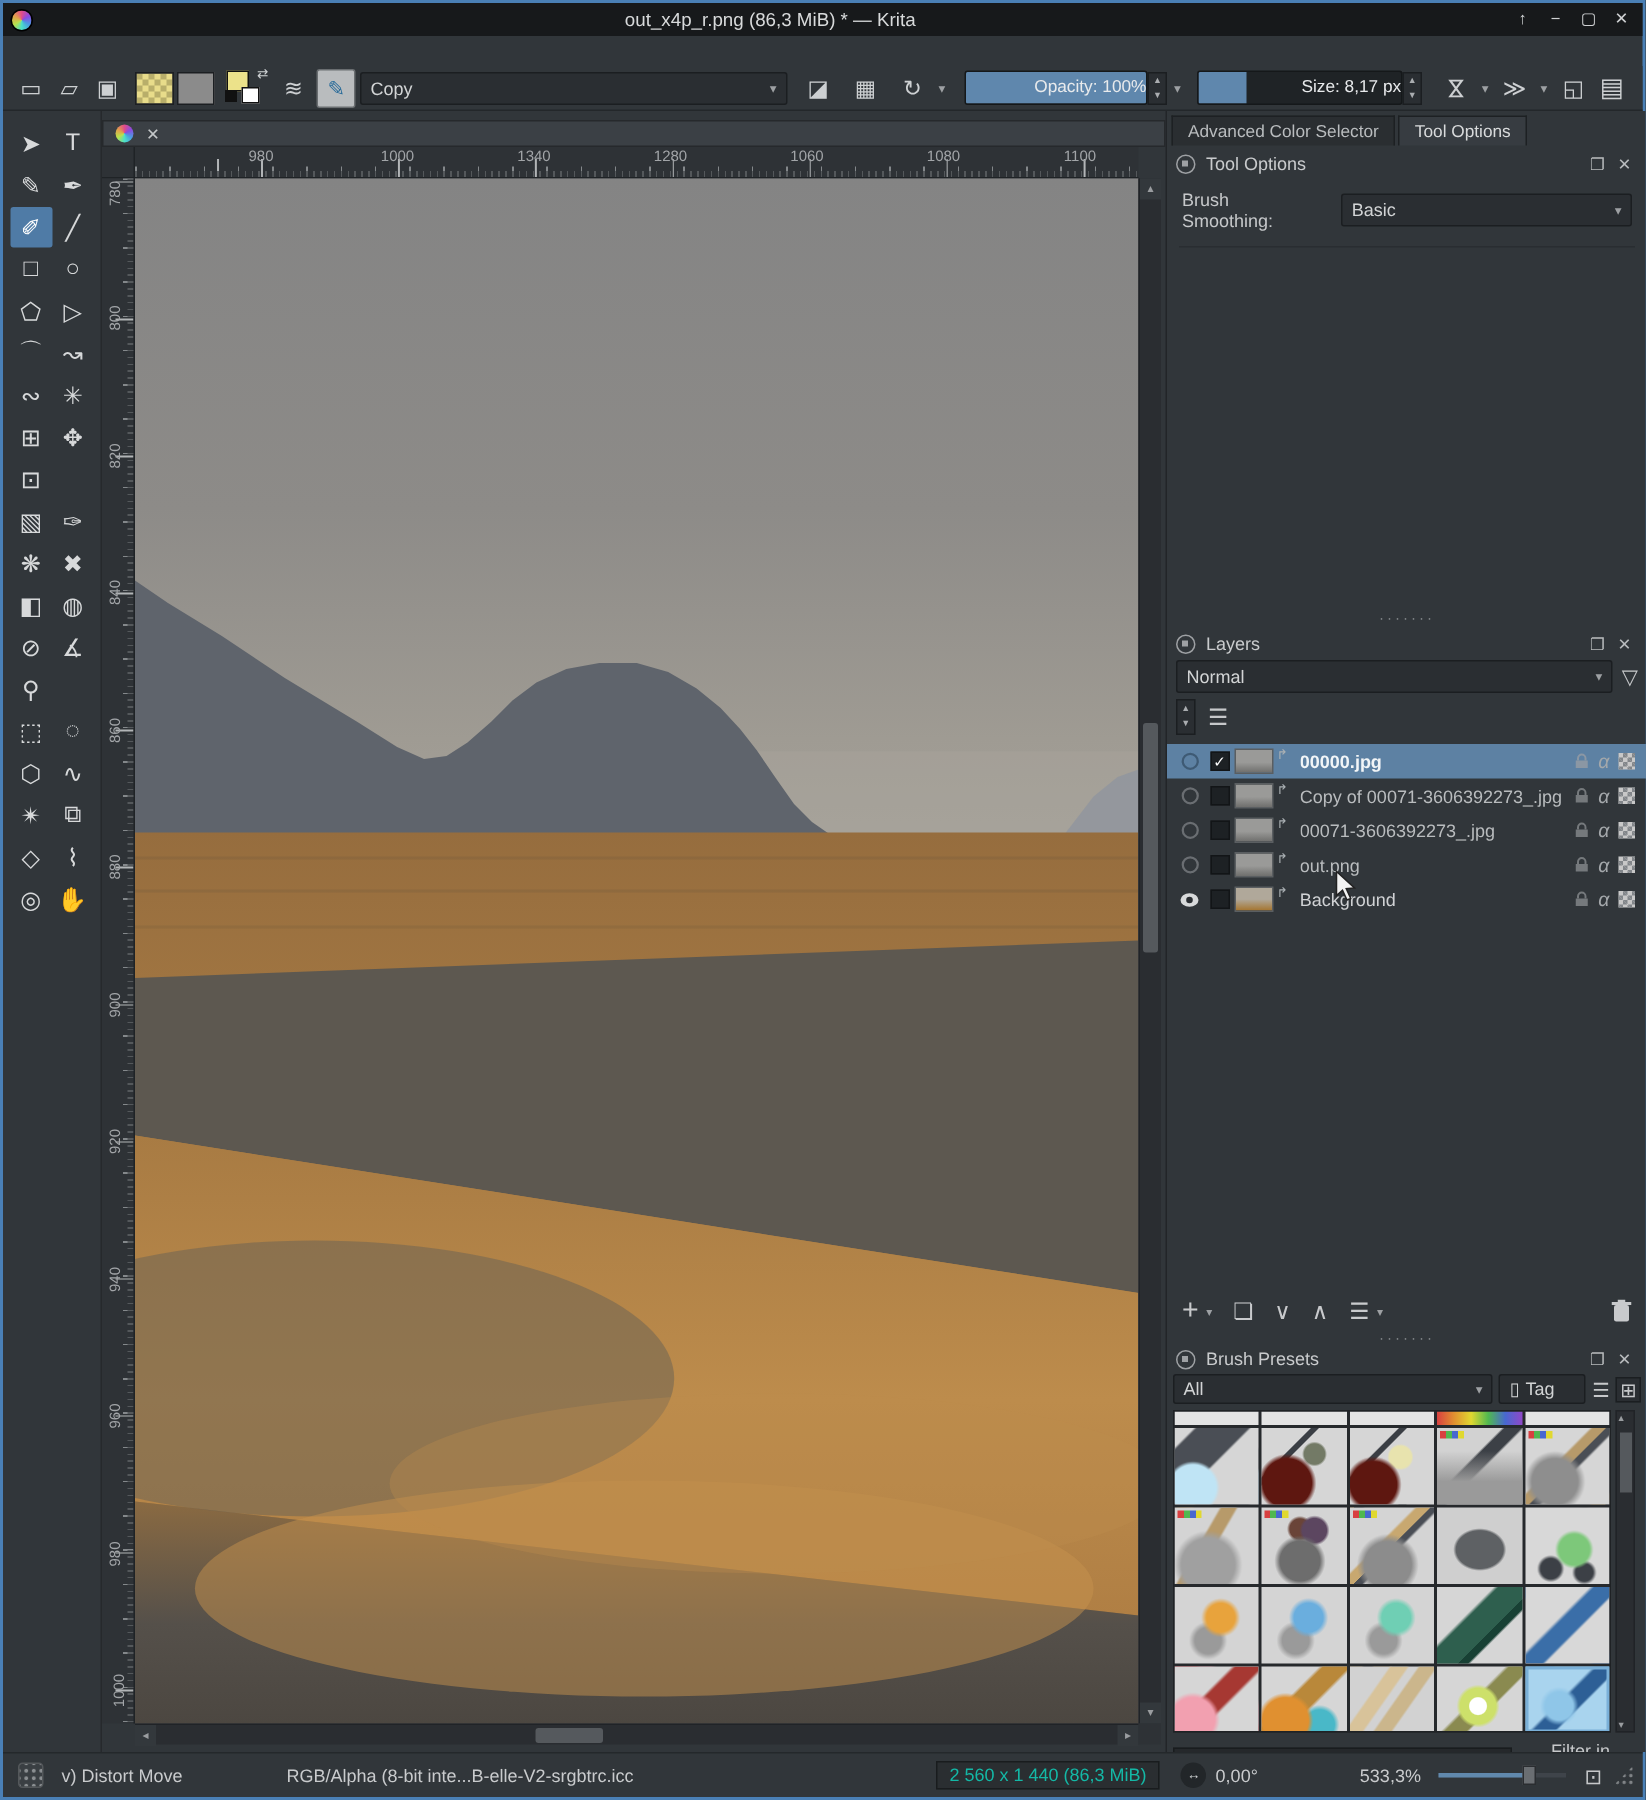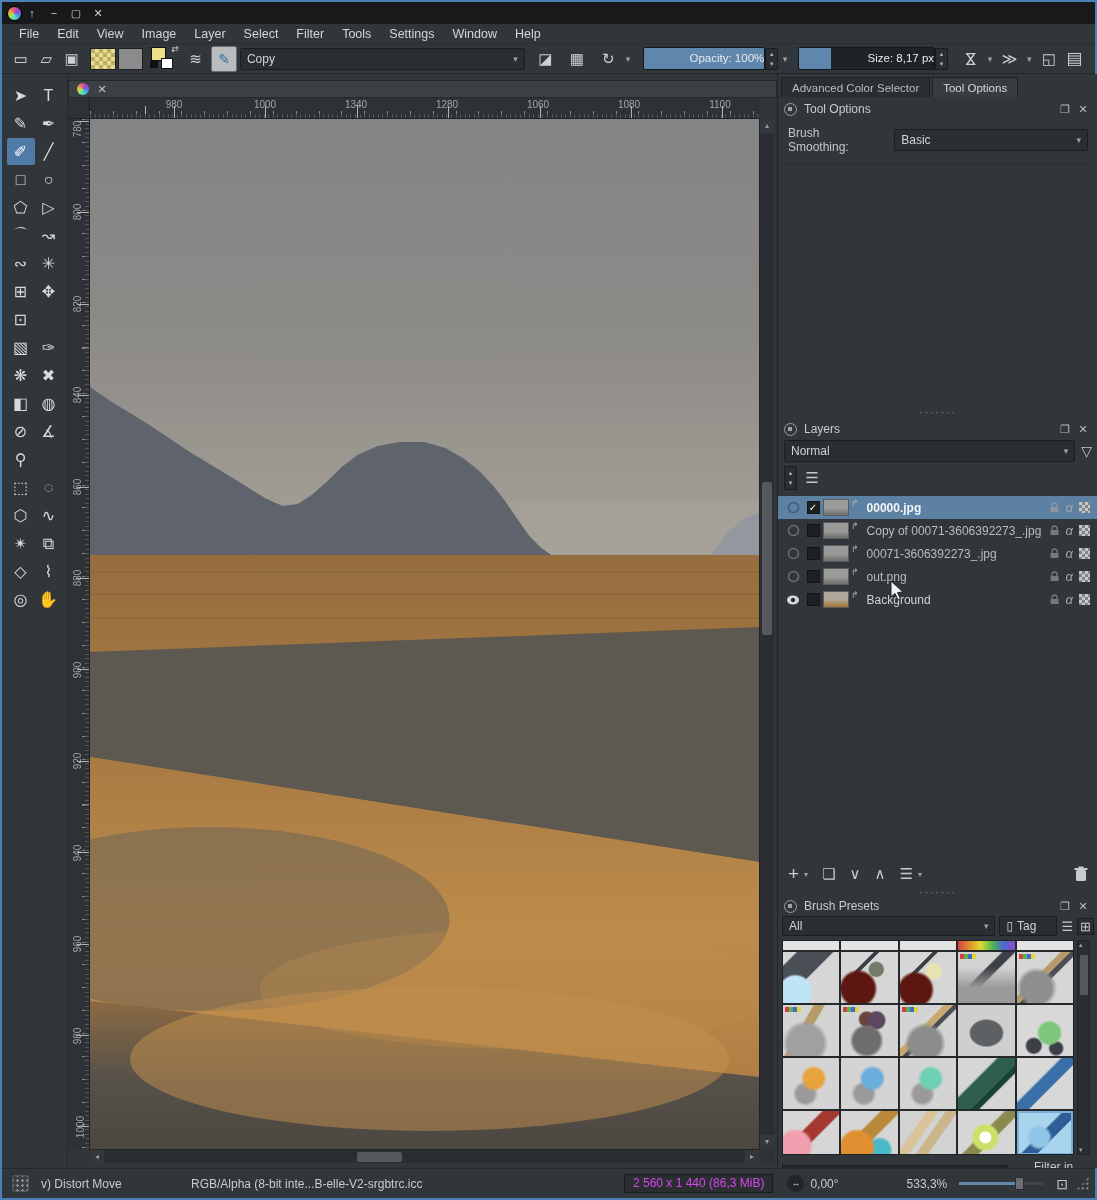--- a/index.html
+++ b/index.html
@@ -125,21 +125,21 @@
   .bp-scroll { position:absolute; width:13px; background:#2a2d31; border:1px solid #202327; }
   .bp-scroll .thumb { position:absolute; left:2px; width:8px; top:14px; height:40px; background:#55595d; }
   .search-input { background:#25282b; border:1px solid #191c1e; color:#c9cccd; height:18px; font-size:11.5px; padding:0 6px; font-family:"Liberation Sans",sans-serif; width:232px; }
   .search-input::placeholder { color:#8b8f92; }
 
   
   .statusbar { left:0; right:0; bottom:0; height:30px; background:#31363a; border-top:1px solid #24282b; display:flex; align-items:center; padding:0 6px; }
   .sb-brushbox { width:17px; height:17px; border:1px solid #54585b; border-radius:3px; background:#3a3f43; margin:0 12px 0 4px;
     background-image:radial-gradient(#8b8f92 1px, transparent 1.5px); background-size:5px 5px; background-position:2px 2px; }
   .sb-text { font-size:12px; color:#c9cbcd; }
-  .sb-sizebox { border:1px solid #191c1e; background:#2a2e31; height:19px; line-height:17px; padding:0 8px; font-size:12px; color:#d946ef; }
+  .sb-sizebox { border:1px solid #191c1e; background:#2a2e31; height:19px; line-height:17px; padding:0 8px; font-size:12px; color:#14b8a6; }
   .sb-angle-circ { width:17px; height:17px; border-radius:50%; background:#222629; color:#cfd2d4; font-size:9px; text-align:center; line-height:17px; }
   .sb-slider { width:85px; height:3px; background:#3f444a; position:relative; }
   .sb-slider .fill { position:absolute; left:0; top:0; bottom:0; width:70%; background:#6189ad; }
   .sb-slider .knob { position:absolute; left:66%; top:-5px; width:9px; height:13px; background:#6a6e72; border:1px solid #2a2d30; }
   .sb-grip { width:13px; height:13px; margin-left:8px; clip-path:polygon(100% 0,100% 100%,0 100%);
     background-image:radial-gradient(#7f8386 1px, transparent 1.4px); background-size:4.5px 4.5px; }
   .p-light { background:#e3e3e3; }
   .rainbow { background:linear-gradient(90deg,#d84040,#e09030,#e0d830,#50b850,#4868d0,#9048c8); }
   .b1 { background:radial-gradient(circle at 22% 78%, #bfe4f5 0 26%, transparent 30%), linear-gradient(315deg, transparent 52%, #4a4e55 54% 86%, transparent 88%), #d6d6d6; }
   .b2 { background:radial-gradient(circle at 30% 72%, #5e1710 0 30%, transparent 36%), radial-gradient(circle at 62% 34%, #737a66 0 14%, transparent 17%), linear-gradient(135deg,transparent 30%, #3a3e44 31% 35%, transparent 36%), #d6d6d6; }
@@ -166,41 +166,29 @@
 
   .cursor { pointer-events:none; }
 </style>
 </head>
 <body>
 
 <div id="window">
 
   <div class="abs titlebar">
     <div class="krita-logo"></div>
+    <div class="title-text">out_x4p_r.png (86,3 MiB) * — Krita</div>
     <div class="winbtns">
       <span class="wbtn">↑</span>
       <span class="wbtn">−</span>
       <span class="wbtn">▢</span>
       <span class="wbtn">✕</span>
     </div>
   </div>
 
-  <div class="abs menubar">
-    <span class="menu-item">File</span>
-    <span class="menu-item">Edit</span>
-    <span class="menu-item">View</span>
-    <span class="menu-item">Image</span>
-    <span class="menu-item">Layer</span>
-    <span class="menu-item">Select</span>
-    <span class="menu-item">Filter</span>
-    <span class="menu-item">Tools</span>
-    <span class="menu-item">Settings</span>
-    <span class="menu-item">Window</span>
-    <span class="menu-item">Help</span>
-  </div>
 
   <div class="abs toolbar">
     <span style="width:6px"></span>
     <span class="tb-icon">▭</span>
     <span class="tb-icon">▱</span>
     <span class="tb-icon">▣</span>
     <span class="tb-sep"></span>
     <div class="swatch gradient"></div>
     <div class="swatch pattern"></div>
     <div class="fgbg">

